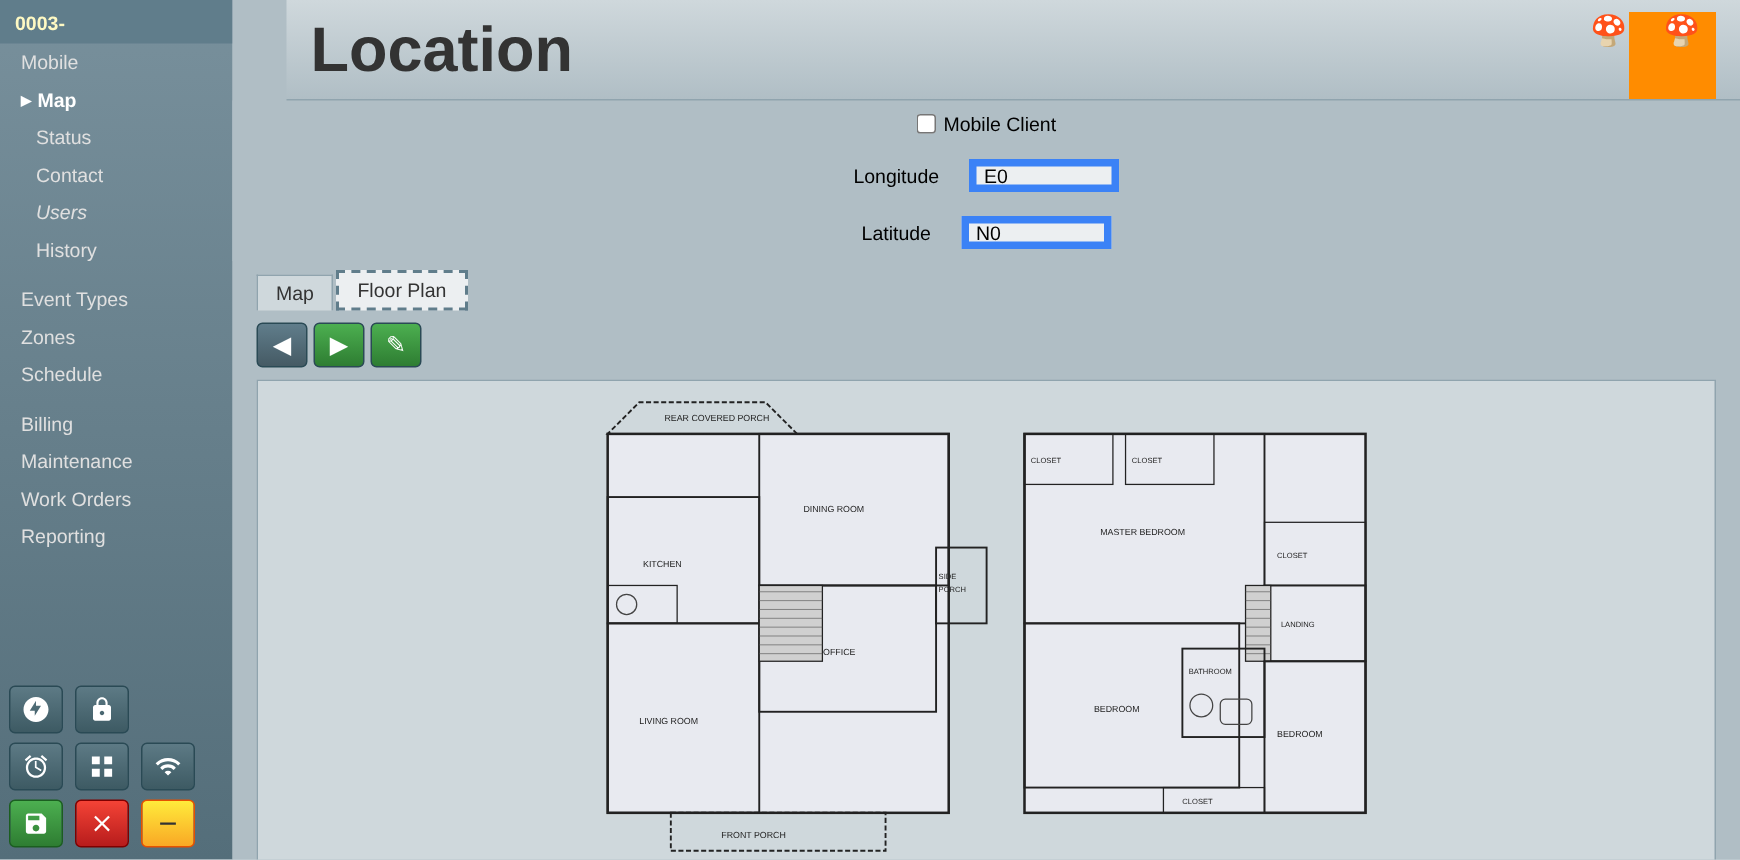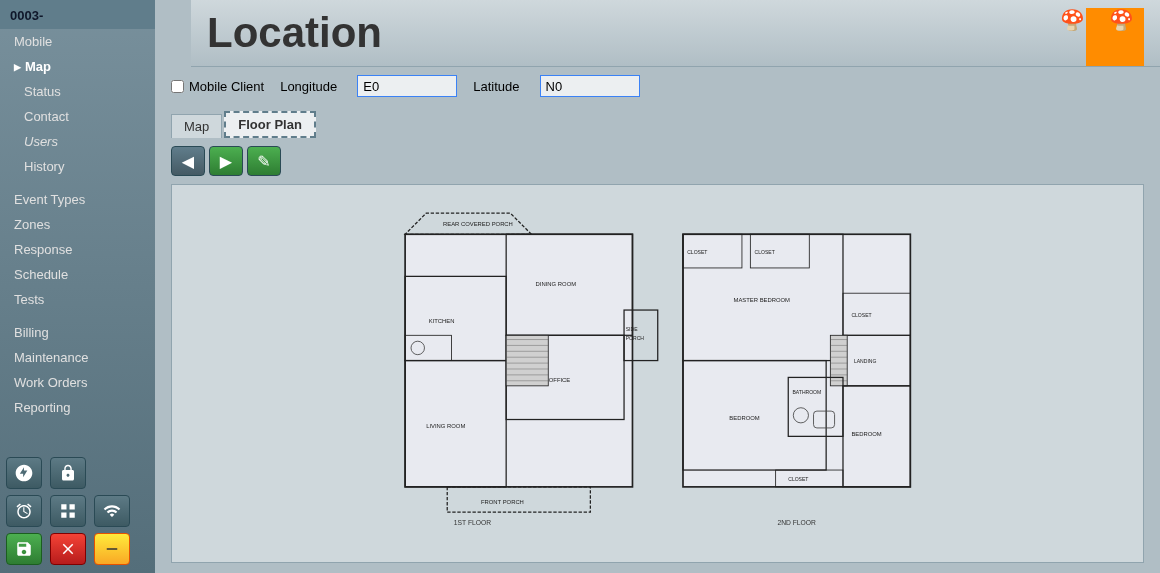--- a/index.html
+++ b/index.html
@@ -13,21 +13,21 @@
       background: linear-gradient(to bottom, #78909c, #546e7a);
       display: flex;
       flex-direction: column;
       color: #fff;
       position: relative;
     }
     #sidebar .account-id {
       padding: 8px 10px 6px;
       font-size: 13px;
       font-weight: bold;
-      color: #0f172a;
+      color: #fef9c3;
       background: #607d8b;
     }
     #sidebar .nav-item {
       padding: 5px 10px 5px 14px;
       cursor: pointer;
       color: #e0e0e0;
       font-size: 13px;
       white-space: nowrap;
     }
     #sidebar .nav-item.section-header {
@@ -127,37 +127,38 @@
       color: #5d4037;
     }
 
     
     #controls-row {
       padding: 8px 16px;
       background: #b0bec5;
       display: flex;
       align-items: center;
       gap: 16px;
+      flex-direction: column;
     }
     .checkbox-label {
       display: flex;
       align-items: center;
       gap: 5px;
       font-size: 13px;
     }
     .field-group {
       display: flex;
       align-items: center;
       gap: 20px;
       font-size: 13px;
     }
     .field-group input {
       width: 100px;
       height: 22px;
-      border: 1px solid #3b82f6;
+      border: 5px solid #3b82f6;
       background: #eceff1;
       padding: 2px 5px;
       font-size: 13px;
     }
 
     
     #content-area {
       flex: 1;
       padding: 6px 16px 10px;
       display: flex;
@@ -174,21 +175,21 @@
       background: #cfd8dc;
       border: 1px solid #90a4ae;
       border-bottom: none;
       cursor: pointer;
       font-size: 13px;
       color: #333;
     }
     .tab.active {
       background: #eceff1;
       border-bottom: 1px solid #eceff1;
-      font-weight: bold;
+      font-weight: normal;
       border: 2px dashed #607d8b;
     }
 
     
     .fp-toolbar {
       display: flex;
       gap: 4px;
       margin-bottom: 8px;
     }
     .nav-arrow-btn {
@@ -234,23 +235,21 @@
 
   <div class="nav-item">Mobile</div>
   <div class="nav-item section-header">Map</div>
   <div class="nav-item" style="padding-left:24px;">Status</div>
   <div class="nav-item" style="padding-left:24px;">Contact</div>
   <div class="nav-item" style="padding-left:24px;font-style:italic;">Users</div>
   <div class="nav-item" style="padding-left:24px;">History</div>
   <div class="nav-separator"></div>
   <div class="nav-item">Event Types</div>
   <div class="nav-item">Zones</div>
-  <div class="nav-item">Response</div>
   <div class="nav-item">Schedule</div>
-  <div class="nav-item">Tests</div>
   <div class="nav-separator"></div>
   <div class="nav-item">Billing</div>
   <div class="nav-item">Maintenance</div>
   <div class="nav-item">Work Orders</div>
   <div class="nav-item">Reporting</div>
 
   <div class="bottom-icons">
     <div class="icon-row">
       <div class="icon-btn">
         <svg width="20" height="20" viewBox="0 0 24 24" fill="currentColor">

